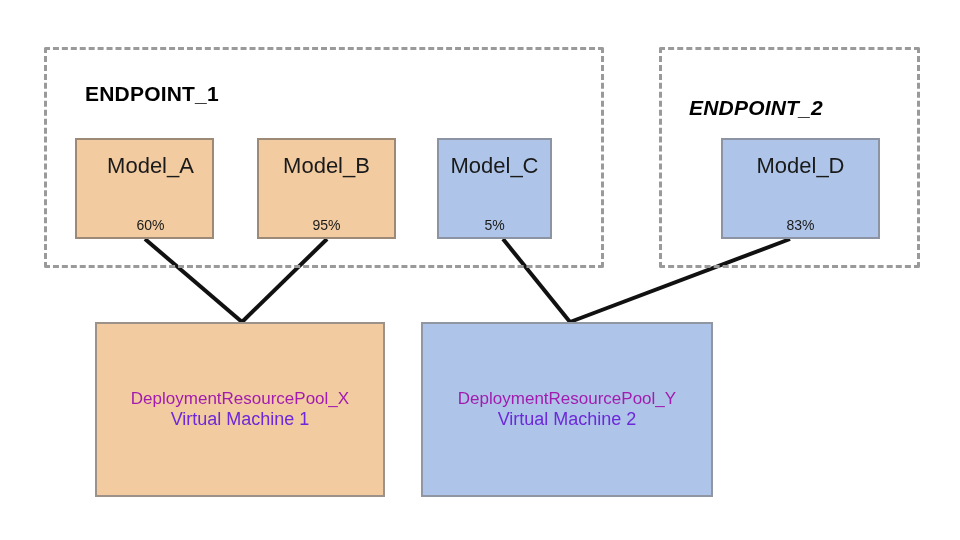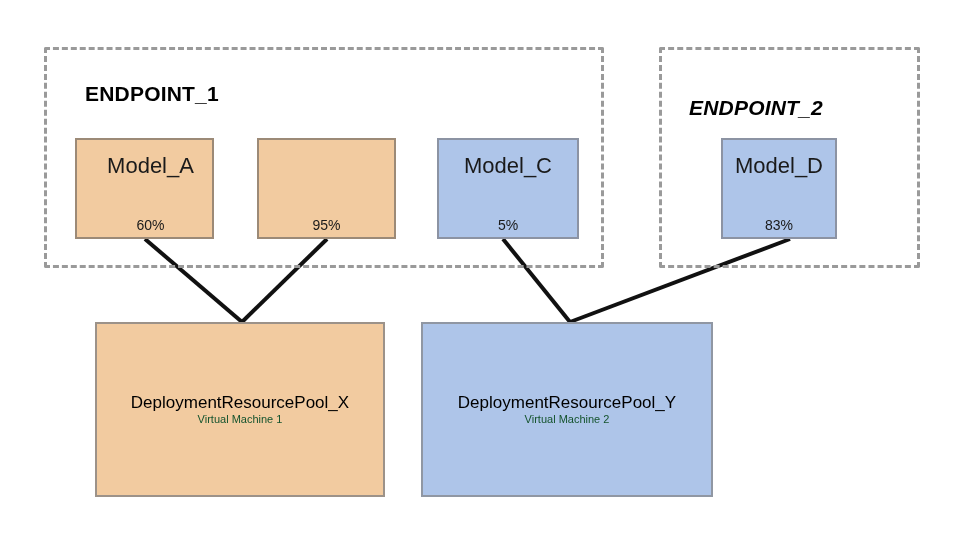--- a/index.html
+++ b/index.html
@@ -85,27 +85,27 @@
   .pool-box.orange {
     background: #F2CBA0;
     border-color: #9c9289;
   }
   .pool-box.blue {
     background: #AEC5E9;
     border-color: #9097a3;
   }
   .pool-title {
     font-size: 17px;
-    color: #000000;
+    color: #a21caf;
     white-space: nowrap;
     line-height: 1.2;
   }
   .pool-sub {
-    font-size: 11px;
-    color: #14532d;
+    font-size: 18px;
+    color: #6d28d9;
     white-space: nowrap;
     line-height: 1.2;
   }
 </style>
 </head>
 <body>
 
 <div id="canvas">
 
   <svg class="edges" viewBox="0 0 960 540" width="960" height="540">
@@ -120,29 +120,30 @@
 
   <div class="endpoint-group" style="left:659px; top:47px; width:261px; height:221px;"></div>
   <div class="endpoint-label" style="left:689px; top:96px;font-style:italic;">ENDPOINT_2</div>
 
   <div class="model-box orange" style="left:75px; top:138px; width:139px; height:101px;padding-left:12px;">
     <div class="model-name">Model_A</div>
     <div class="model-pct">60%</div>
   </div>
 
   <div class="model-box orange" style="left:257px; top:138px; width:139px; height:101px;">
+    <div class="model-name">Model_B</div>
     <div class="model-pct">95%</div>
   </div>
 
-  <div class="model-box blue" style="left:437px; top:138px; width:142px; height:101px;">
+  <div class="model-box blue" style="left:437px; top:138px; width:115px; height:101px;">
     <div class="model-name">Model_C</div>
     <div class="model-pct">5%</div>
   </div>
 
-  <div class="model-box blue" style="left:721px; top:138px; width:116px; height:101px;">
+  <div class="model-box blue" style="left:721px; top:138px; width:159px; height:101px;">
     <div class="model-name">Model_D</div>
     <div class="model-pct">83%</div>
   </div>
 
   <div class="pool-box orange" style="left:95px; top:322px; width:290px; height:175px;">
     <div class="pool-title">DeploymentResourcePool_X</div>
     <div class="pool-sub">Virtual Machine 1</div>
   </div>
 
   <div class="pool-box blue" style="left:421px; top:322px; width:292px; height:175px;">

